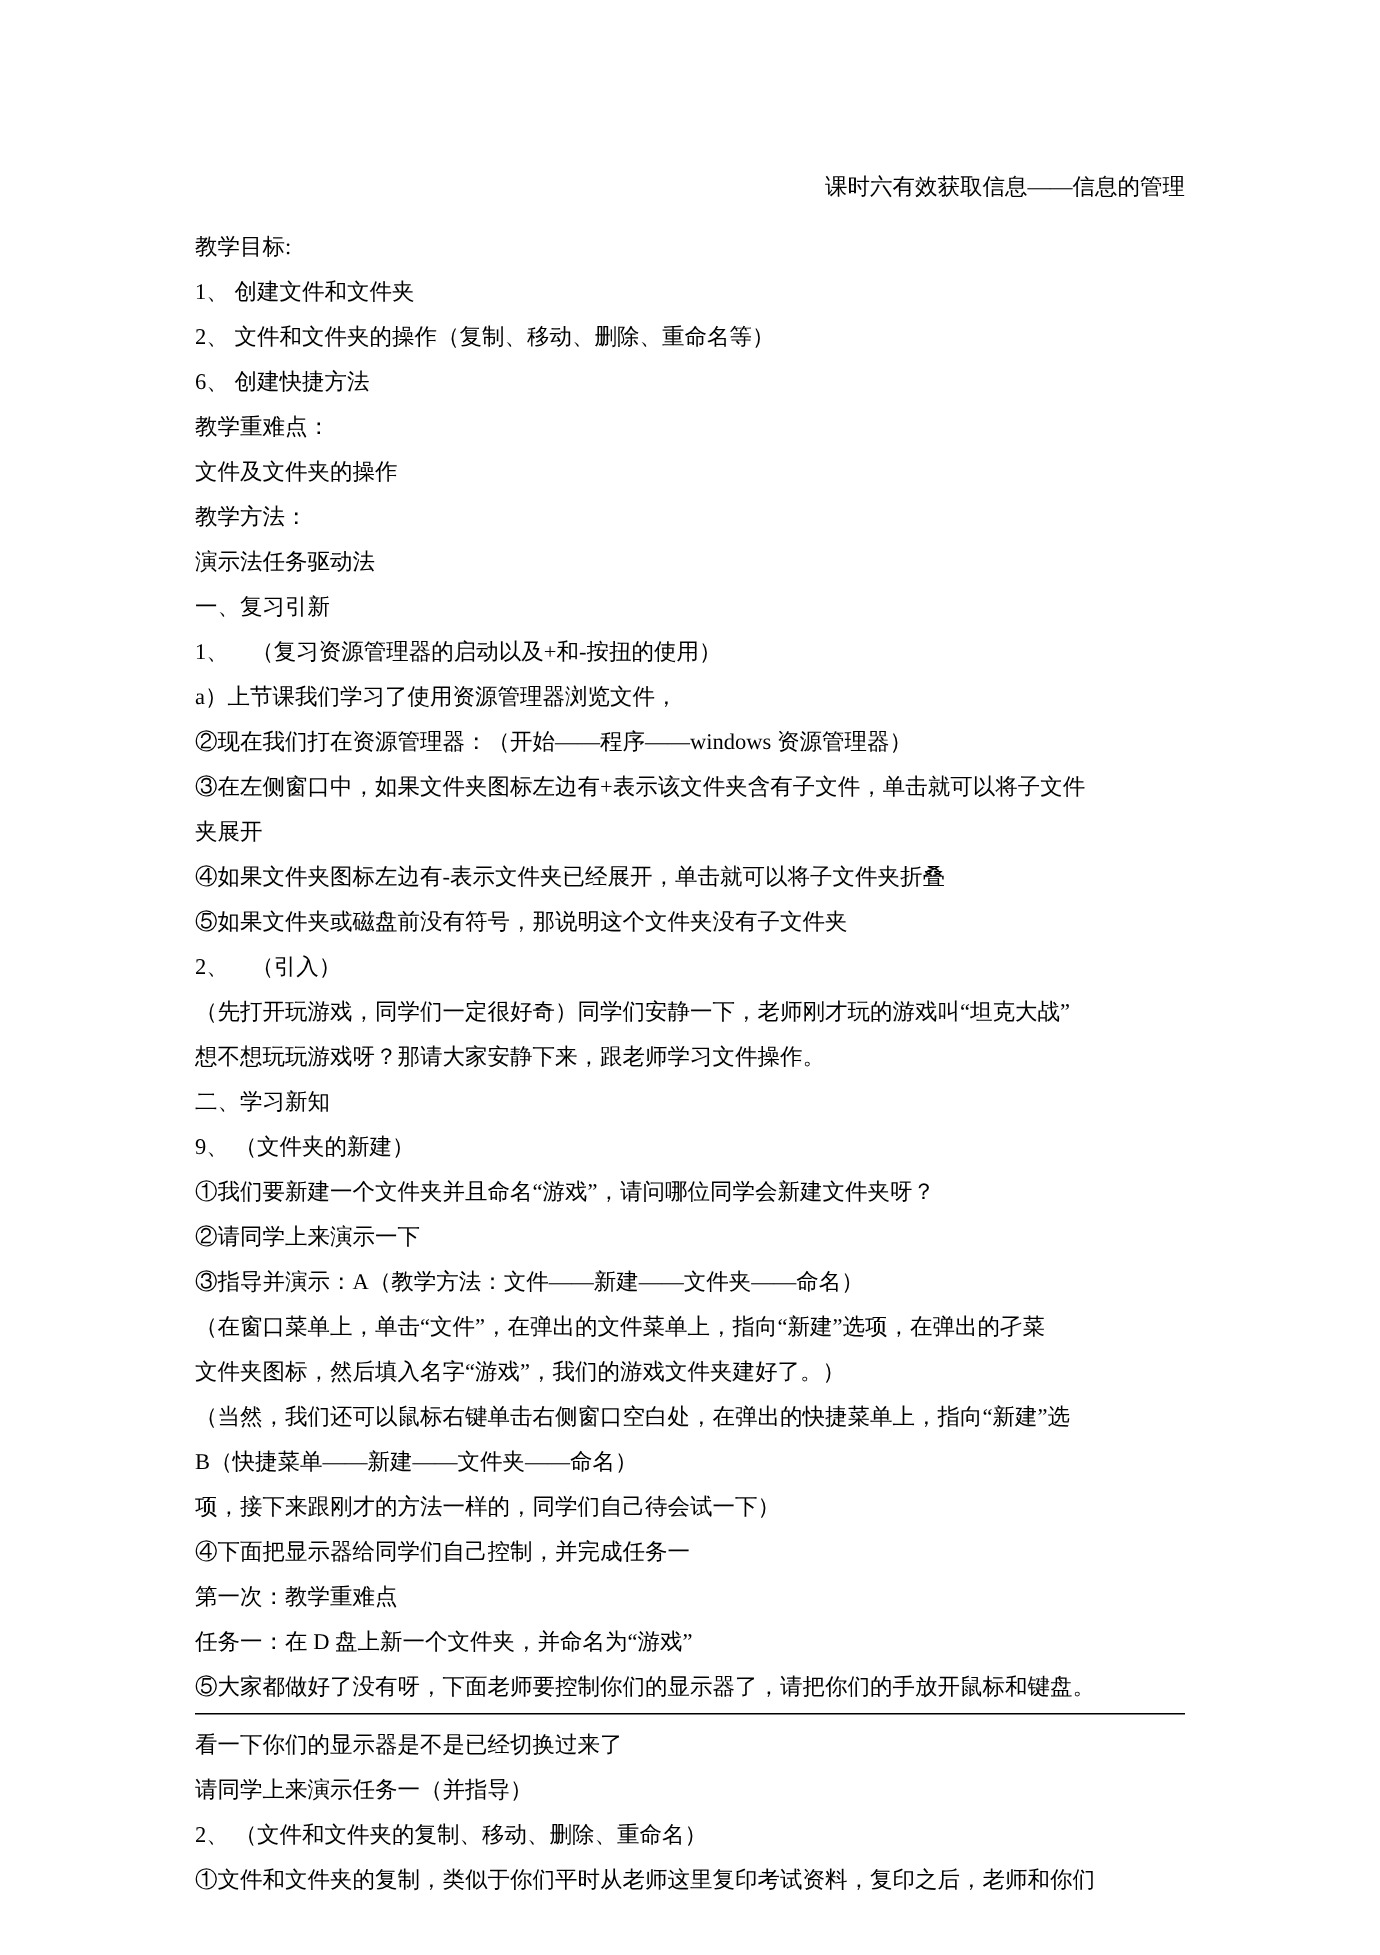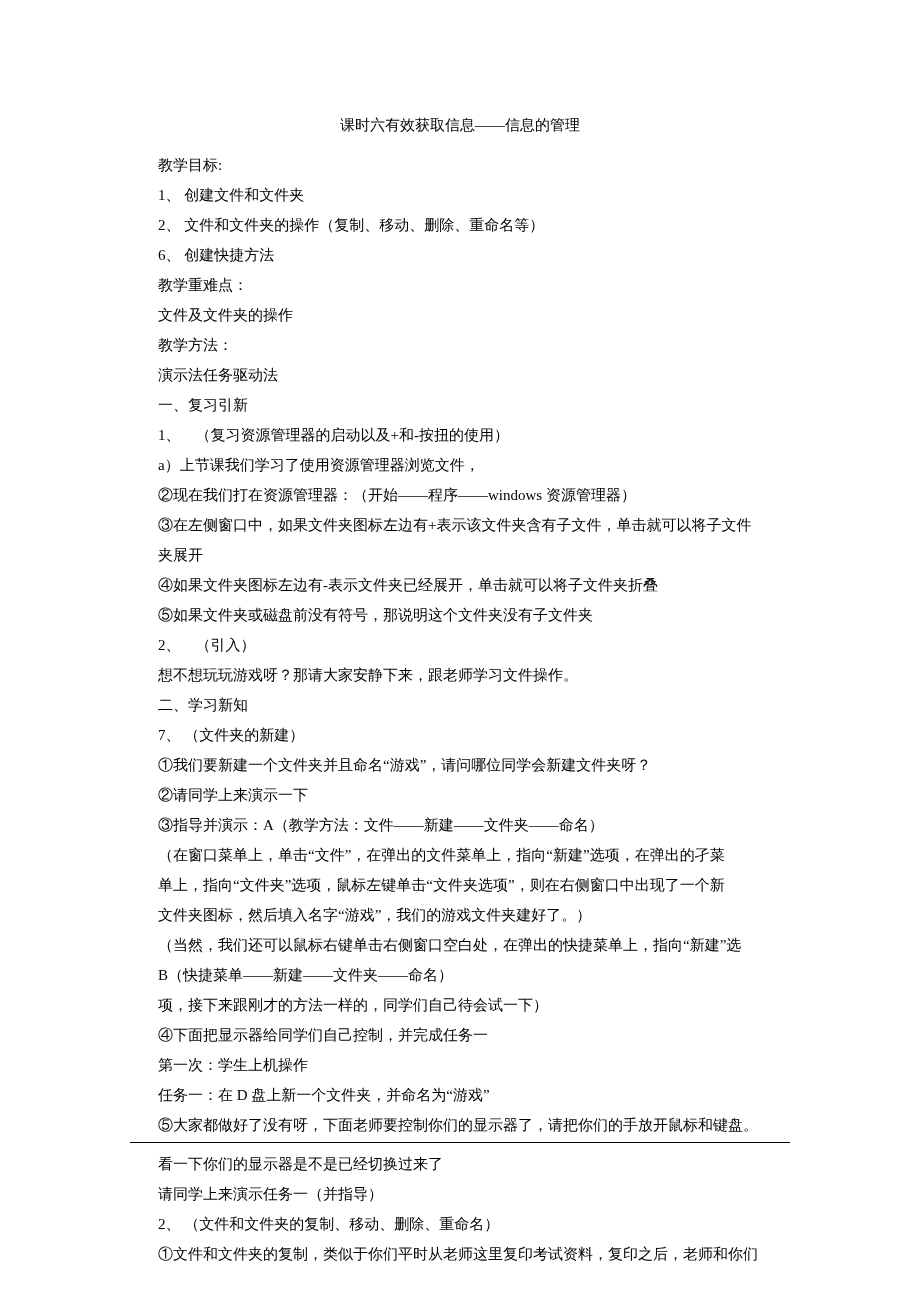--- a/index.html
+++ b/index.html
@@ -12,26 +12,25 @@
     line-height: 2.0;
   }
   .page {
     width: 920px;
     min-height: 1303px;
     padding: 110px 130px 100px 130px;
     box-sizing: border-box;
     position: relative;
   }
   .title {
-    text-align: center;
+    text-align: right;
     margin-bottom: 10px;
   }
   .line {
     text-align: left;
-    margin-left: 28px;
   }
   .hr-line {
     border: none;
     border-top: 1px solid #000;
     margin: 2px 0 6px 0;
     width: 100%;
   }
 </style>
 </head>
 <body>
@@ -49,34 +48,34 @@
   <div class="line">演示法任务驱动法</div>
   <div class="line">一、复习引新</div>
   <div class="line">1、　（复习资源管理器的启动以及+和-按扭的使用）</div>
   <div class="line">a）上节课我们学习了使用资源管理器浏览文件，</div>
   <div class="line">②现在我们打在资源管理器：（开始——程序——windows 资源管理器）</div>
   <div class="line">③在左侧窗口中，如果文件夹图标左边有+表示该文件夹含有子文件，单击就可以将子文件</div>
   <div class="line">夹展开</div>
   <div class="line">④如果文件夹图标左边有-表示文件夹已经展开，单击就可以将子文件夹折叠</div>
   <div class="line">⑤如果文件夹或磁盘前没有符号，那说明这个文件夹没有子文件夹</div>
   <div class="line">2、　（引入）</div>
+  <div class="line">（先打开玩游戏，同学们一定很好奇）同学们安静一下，老师刚才玩的游戏叫“坦克大战”</div>
   <div class="line">想不想玩玩游戏呀？那请大家安静下来，跟老师学习文件操作。</div>
   <div class="line">二、学习新知</div>
-  <div class="line">7、 （文件夹的新建）</div>
+  <div class="line">9、 （文件夹的新建）</div>
   <div class="line">①我们要新建一个文件夹并且命名“游戏”，请问哪位同学会新建文件夹呀？</div>
   <div class="line">②请同学上来演示一下</div>
   <div class="line">③指导并演示：A（教学方法：文件――新建――文件夹――命名）</div>
   <div class="line">（在窗口菜单上，单击“文件”，在弹出的文件菜单上，指向“新建”选项，在弹出的孑菜</div>
-  <div class="line">单上，指向“文件夹”选项，鼠标左键单击“文件夹选项”，则在右侧窗口中出现了一个新</div>
   <div class="line">文件夹图标，然后填入名字“游戏”，我们的游戏文件夹建好了。）</div>
   <div class="line">（当然，我们还可以鼠标右键单击右侧窗口空白处，在弹出的快捷菜单上，指向“新建”选</div>
   <div class="line">B（快捷菜单――新建――文件夹――命名）</div>
   <div class="line">项，接下来跟刚才的方法一样的，同学们自己待会试一下）</div>
   <div class="line">④下面把显示器给同学们自己控制，并完成任务一</div>
-  <div class="line">第一次：学生上机操作</div>
+  <div class="line">第一次：教学重难点</div>
   <div class="line">任务一：在 D 盘上新一个文件夹，并命名为“游戏”</div>
   <div class="line">⑤大家都做好了没有呀，下面老师要控制你们的显示器了，请把你们的手放开鼠标和键盘。</div>
   <hr class="hr-line">
   <div class="line">看一下你们的显示器是不是已经切换过来了</div>
   <div class="line">请同学上来演示任务一（并指导）</div>
   <div class="line">2、 （文件和文件夹的复制、移动、删除、重命名）</div>
   <div class="line">①文件和文件夹的复制，类似于你们平时从老师这里复印考试资料，复印之后，老师和你们</div>
 
 </div>
 

